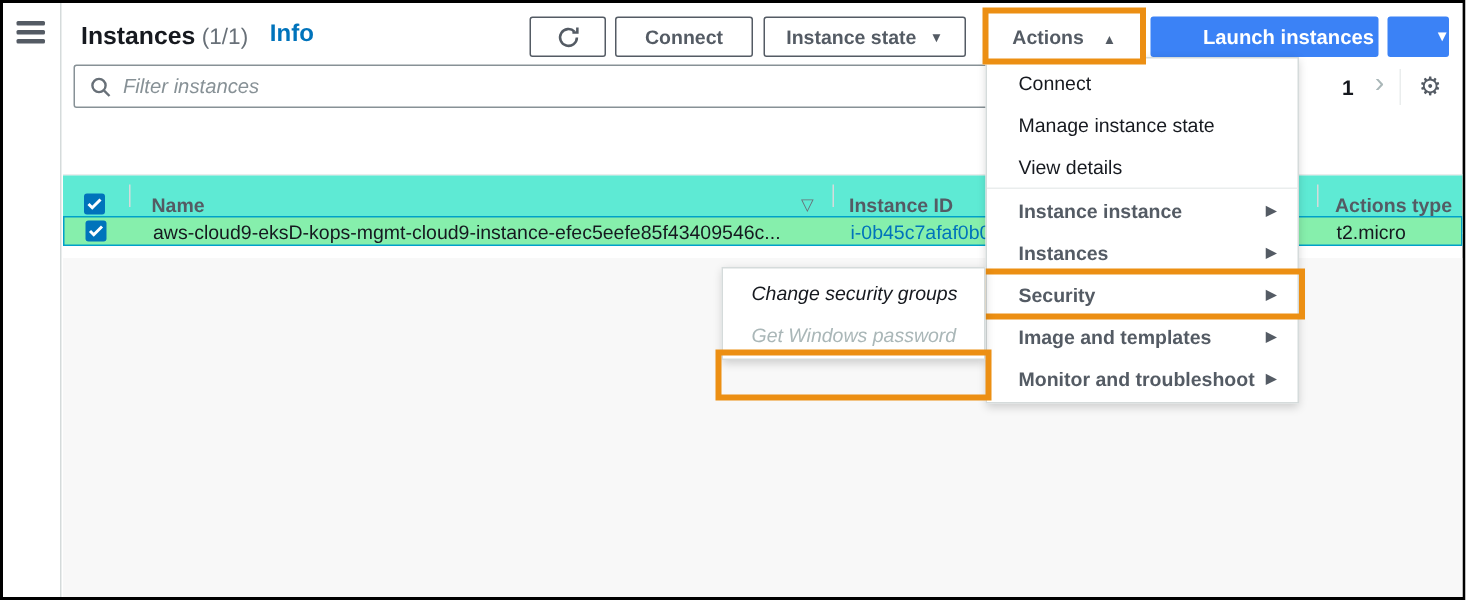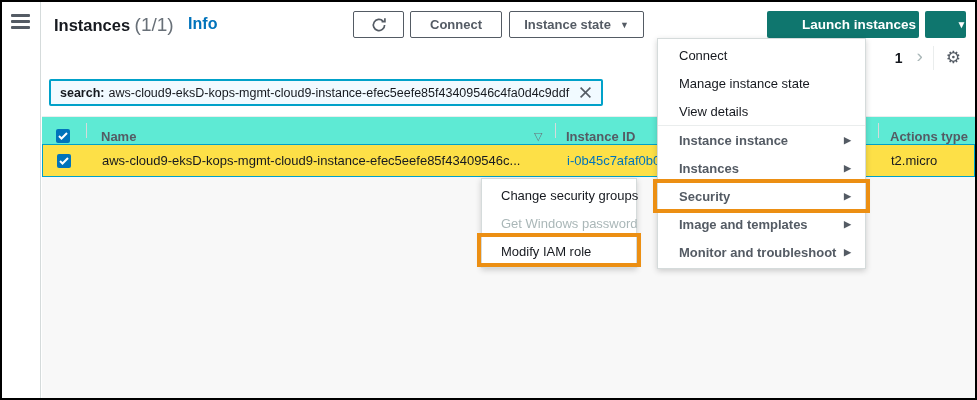--- a/index.html
+++ b/index.html
@@ -16,37 +16,37 @@
   .hamburger .bar { position:absolute; left:0; width:19px; height:2.6px; background:#545b64; border-radius:1px; }
   .hamburger .bar:nth-child(1){top:0;} .hamburger .bar:nth-child(2){top:6px;} .hamburger .bar:nth-child(3){top:12px;}
 
   
   .main { position:absolute; left:40px; right:0; top:0; bottom:0; background:#fff; }
   .empty-area { position:absolute; left:0; right:0; top:170px; bottom:0; background:#f8f8f8; }
 
   
   .page-header { position:absolute; left:12px; top:12px; white-space:nowrap; }
   .title { font-size:16.5px; font-weight:bold; color:#16191f; }
-  .count { font-size:19px; font-weight:400; color:#687078;margin-top:26px; }
+  .count { font-size:15px; font-weight:400; color:#687078;margin-top:26px; }
   .info-link { font-size:16px; font-weight:bold; color:#0073bb; margin-left:10px; cursor:pointer; vertical-align:2px; }
 
   
   .btn { position:absolute; top:9px; height:27px; background:#fff; border:1px solid #545b64;
          border-radius:2px; font-size:13px; font-weight:bold; color:#545b64;
          display:flex; align-items:center; justify-content:center; cursor:pointer; white-space:nowrap; }
   .btn .caret { font-size:9px; margin-left:9px; }
   .btn-refresh { left:311px; width:51px; }
   .btn-connect { left:368px; width:92px; }
   .btn-state   { left:467px; width:135px; }
   .actions-annotation { position:absolute; left:613px; top:3px; width:109px; height:38px;
          border:4px solid #ec8f13; background:#fff; display:flex; align-items:center;
          justify-content:center; z-index:30; }
   .actions-btn { font-size:13px; font-weight:bold; color:#545b64; cursor:pointer; white-space:nowrap; }
   .actions-btn .caret { font-size:9px; margin-left:9px; }
-  .btn-orange { border:none; background:#0f766e; color:#fff; font-size:13.5px;padding-left:32px; }
+  .btn-orange { border:none; background:#3b82f6; color:#fff; font-size:13.5px;padding-left:32px; }
   .btn-launch { left:725px; width:152px; }
   .btn-split  { left:883px; width:41px; font-size:10px; }
 
   
   .search-box { position:absolute; left:7px; top:41px; width:806px; height:29px; background:#fff;
                 border:1px solid #879196; border-radius:2px; display:flex; align-items:center; padding:0 10px; }
   .search-box svg { flex:0 0 auto; }
   .search-input { border:none; outline:none; flex:1; margin-left:8px; font-size:13.5px;
                   font-style:italic; color:#687078; background:transparent;
                   font-family:"Liberation Sans", sans-serif; }
@@ -67,35 +67,35 @@
 
   
   .table-header { position:absolute; left:0; right:0; top:114px; height:40px; background:#5eead4;
                   border-top:1px solid #eaeded; border-bottom:1px solid #eaeded; }
   .th { position:absolute; top:0; height:100%; display:flex; align-items:center;
         font-size:13px; font-weight:bold; color:#545b64; white-space:nowrap; }
   .col-div { position:absolute; top:6px; width:1px; height:15px; background:#d5dbdb; }
   .sort-icon { position:absolute; left:492px; top:0; height:100%; display:flex; align-items:center;
                font-size:11px; color:#687078; cursor:pointer; }
 
-  .row-selected { position:absolute; left:0; right:0; top:142px; height:33px; background:#fde047;
+  .row-selected { position:absolute; left:0; right:0; top:142px; height:20px; background:#86efac;
                   border:1px solid #00a1c9; cursor:pointer;padding-left:44px; }
   .td { position:absolute; top:0; height:100%; display:flex; align-items:center;
         font-size:13px; color:#16191f; white-space:nowrap; }
   .td.link { color:#0073bb; cursor:pointer; }
 
   .checkbox { position:absolute; left:14px; top:50%; margin-top:-7px; width:14px; height:14px;
               background:#0073bb; border-radius:2px; display:flex; align-items:center;
               justify-content:center; cursor:pointer; }
 
   
   .menu { position:absolute; background:#fff; border:1px solid #d5dbdb;
           box-shadow:0 2px 6px rgba(0,0,0,0.18); z-index:20; padding:2px 0; }
   .actions-menu { left:655px; top:36px; width:209px; }
-  .security-submenu { left:479px; top:176px; width:156px; z-index:21; }
+  .security-submenu { left:479px; top:176px; width:176px; z-index:21;font-style:italic; }
   .menu-item { height:28px; display:flex; align-items:center; padding:0 14px 0 21px;
                font-size:13px; color:#16191f; cursor:pointer; white-space:nowrap; }
   .menu-item.category { font-weight:bold; color:#545b64; }
   .menu-item .grow { flex:1; }
   .menu-item .arrow { font-size:9px; color:#545b64; }
   .menu-item.disabled { color:#aab7b8; cursor:default; }
   .menu-divider { height:1px; background:#eaeded; margin:0; }
   .submenu .menu-item, .security-submenu .menu-item { padding-left:19px; }
 
   .annotation-box { position:absolute; left:-5px; right:-5px; height:34px;
@@ -136,47 +136,52 @@
 
     <div class="btn btn-connect">
       <span>Connect</span>
     </div>
 
     <div class="btn btn-state">
       <span>Instance state</span>
       <span class="caret">▼</span>
     </div>
 
+    <div class="actions-annotation">
+      <div class="actions-btn">
+        <span>Actions</span>
+        <span class="caret">▲</span>
+      </div>
+    </div>
 
     <div class="btn btn-orange btn-launch">
       <span style="font-weight:bold;">Launch instances</span>
     </div>
 
     <div class="btn btn-orange btn-split">
       <span>▼</span>
     </div>
 
+    <div class="search-box">
+      <span style="display:flex;">
+        <svg width="14" height="14" viewBox="0 0 14 14">
+          <circle cx="6" cy="6" r="4.4" stroke="#687078" stroke-width="1.6" fill="none"></circle>
+          <line x1="9.4" y1="9.4" x2="13" y2="13" stroke="#687078" stroke-width="1.6"></line>
+        </svg>
+      </span>
+      <input class="search-input" type="text" value="" placeholder="Filter instances" style="">
+    </div>
 
     <div class="pagination">
       <span class="page-num">1</span>
       <span class="page-next">›</span>
       <div class="pag-divider"></div>
       <span class="gear">⚙</span>
     </div>
 
-    <div class="filter-tag">
-      <span class="key">search:</span>
-      <span class="val">aws-cloud9-eksD-kops-mgmt-cloud9-instance-efec5eefe85f43409546c4fa0d4c9ddf</span>
-      <span class="tag-close">
-        <svg width="13" height="13" viewBox="0 0 13 13">
-          <line x1="1.6" y1="1.6" x2="11.4" y2="11.4" stroke="#545b64" stroke-width="1.6"></line>
-          <line x1="11.4" y1="1.6" x2="1.6" y2="11.4" stroke="#545b64" stroke-width="1.6"></line>
-        </svg>
-      </span>
-    </div>
 
     <div class="table-header">
       <div class="checkbox">
         <svg width="10" height="8" viewBox="0 0 10 8">
             <path d="M1 4l2.5 2.5L9 1" stroke="#fff" stroke-width="2" fill="none"></path>
           </svg>
       </div>
       <div class="col-div" style="left:44px;"></div>
       <div class="th" style="left:59px;">Name</div>
       <div class="sort-icon">▽</div>
@@ -198,23 +203,20 @@
     </div>
   </div>
 
   <div class="menu security-submenu">
     <div class="menu-item">
       <span>Change security groups</span>
     </div>
     <div class="menu-item disabled">
       <span>Get Windows password</span>
     </div>
-    <div class="menu-item">
-      <span>Modify IAM role</span>
-    </div>
     <div class="annotation-box annot-modify"></div>
   </div>
 
   <div class="menu actions-menu">
     <div class="menu-item">
       <span>Connect</span>
     </div>
     <div class="menu-item">
       <span>Manage instance state</span>
     </div>

